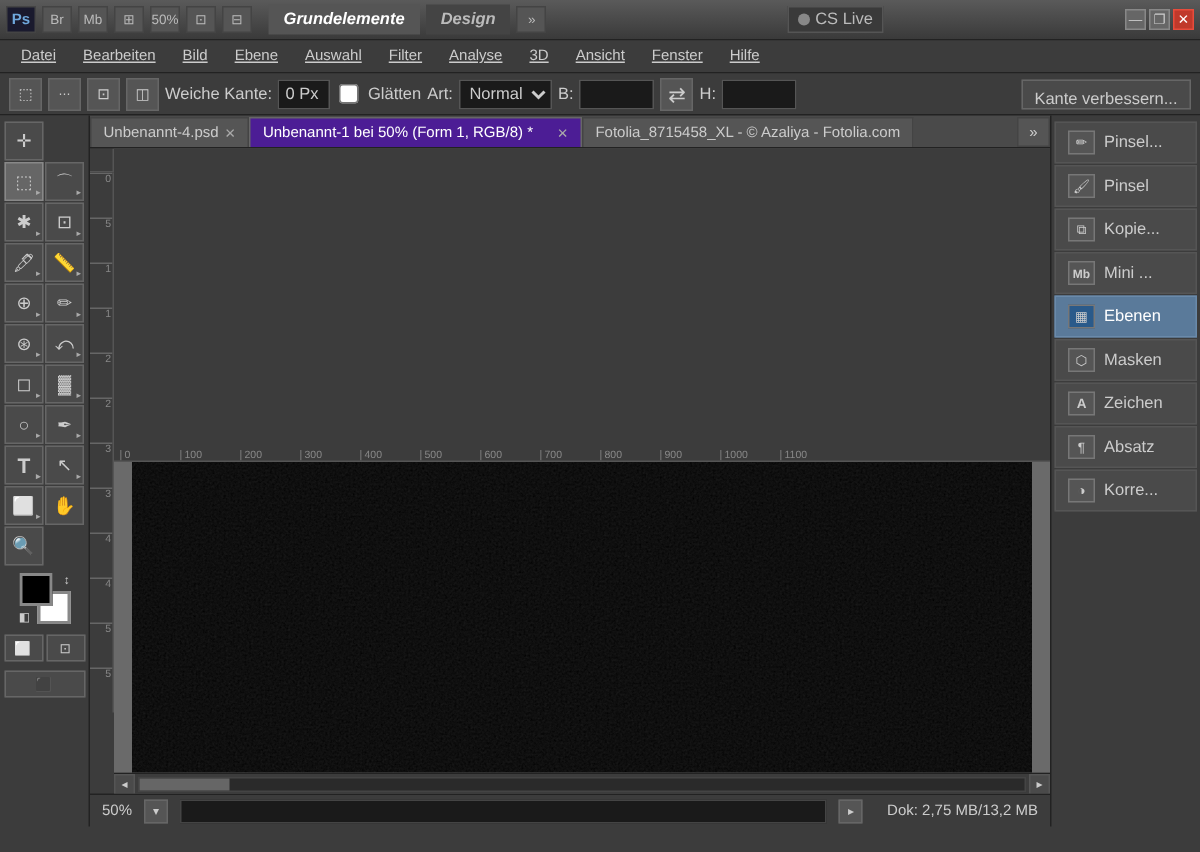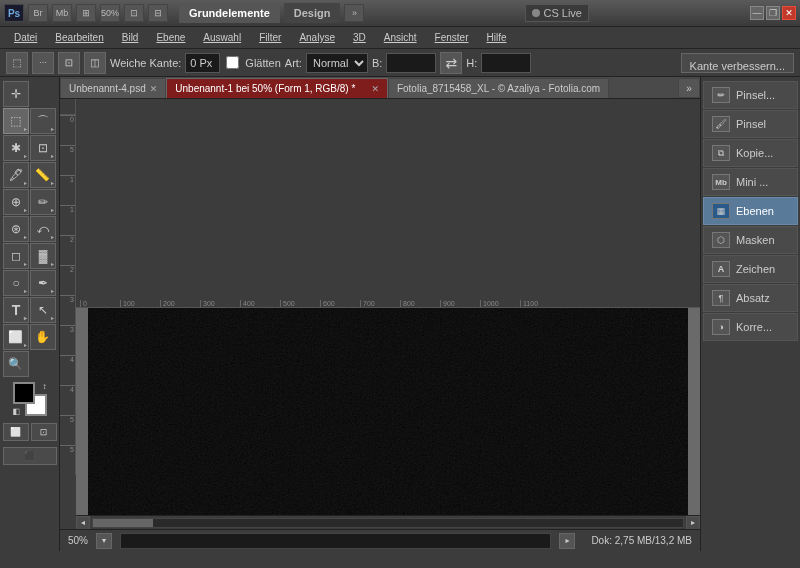--- a/index.html
+++ b/index.html
@@ -11,21 +11,21 @@
       background: linear-gradient(to bottom, #5a5a5a, #3a3a3a);
       display: flex;
       align-items: center;
       justify-content: space-between;
       padding: 13px 4px;
       border-bottom: 1px solid #222;
     }
     #title-bar-left { display: flex; align-items: center; gap: 4px; }
     .tb-icon { width: 20px; height: 18px; background: #555; border: 1px solid #444; display: flex; align-items: center; justify-content: center; font-size: 9px; color: #bbb; cursor: pointer; }
     .tb-icon.ps-logo { background: #1a1a2e; color: #6fa8dc; font-weight: bold; font-size: 10px; }
-    .tb-workspace-btn { padding: 2px 10px; height: 20px; border: none; cursor: pointer; font-size: 11px; font-weight: bold; }
+    .tb-workspace-btn { padding: 2px 10px; height: 20px; border: none; cursor: pointer; font-size: 11px; font-weight: bold; font-style: italic; }
     .tb-workspace-btn.active { background: #555; color: #fff; }
     .tb-workspace-btn.inactive { background: #444; color: #bbb; }
     .tb-cs-live { display: flex; align-items: center; gap: 3px; background: #3a3a3a; border: 1px solid #555; padding: 2px 6px; font-size: 11px; color: #bbb; }
     .title-bar-controls { display: flex; gap: 2px; }
     .title-bar-controls span { width: 14px; height: 14px; display: flex; align-items: center; justify-content: center; font-size: 9px; background: #666; border: 1px solid #888; cursor: pointer; color: #ccc; }
     .title-bar-controls span.close-btn { background: #c0392b; color: #fff; border-color: #e74c3c; }
 
     
     #menu-bar {
       height: 22px;
@@ -113,21 +113,21 @@
     .doc-tab {
       height: 20px;
       padding: 0 8px;
       background: #555;
       border: 1px solid #444;
       border-bottom: none;
       display: flex; align-items: center; gap: 4px;
       font-size: 10px; color: #ccc; cursor: pointer;
       white-space: nowrap;
     }
-    .doc-tab.active { background: #7f1d1d; color: #fff; border-color: #666; gap: 16px; }
+    .doc-tab.active { background: #4c1d95; color: #fff; border-color: #666; gap: 16px; }
     .doc-tab .close-x { font-size: 9px; color: #aaa; cursor: pointer; }
     #tab-more { width: 22px; height: 20px; background: #555; border: 1px solid #444; display: flex; align-items: center; justify-content: center; font-size: 10px; color: #ccc; cursor: pointer; margin-left: auto; }
 
     
     #ruler-corner { width: 16px; height: 16px; background: #3c3c3c; border-right: 1px solid #555; border-bottom: 1px solid #555; flex-shrink: 0; }
     #doc-with-rulers { display: flex; flex: 1; overflow: hidden; }
     #ruler-v { width: 16px; background: #3c3c3c; border-right: 1px solid #555; font-size: 7px; color: #888; overflow: hidden; flex-shrink: 0; }
     #ruler-h { height: 16px; background: #3c3c3c; border-bottom: 1px solid #555; font-size: 7px; color: #888; overflow: hidden; display: flex; align-items: center; flex: 1; }
     #canvas-wrapper { flex: 1; background: #6a6a6a; overflow: hidden; position: relative; display: flex; flex-direction: column; }
     #canvas-container { flex: 1; display: flex; align-items: center; justify-content: center; background: #6a6a6a; overflow: hidden; position: relative; }

